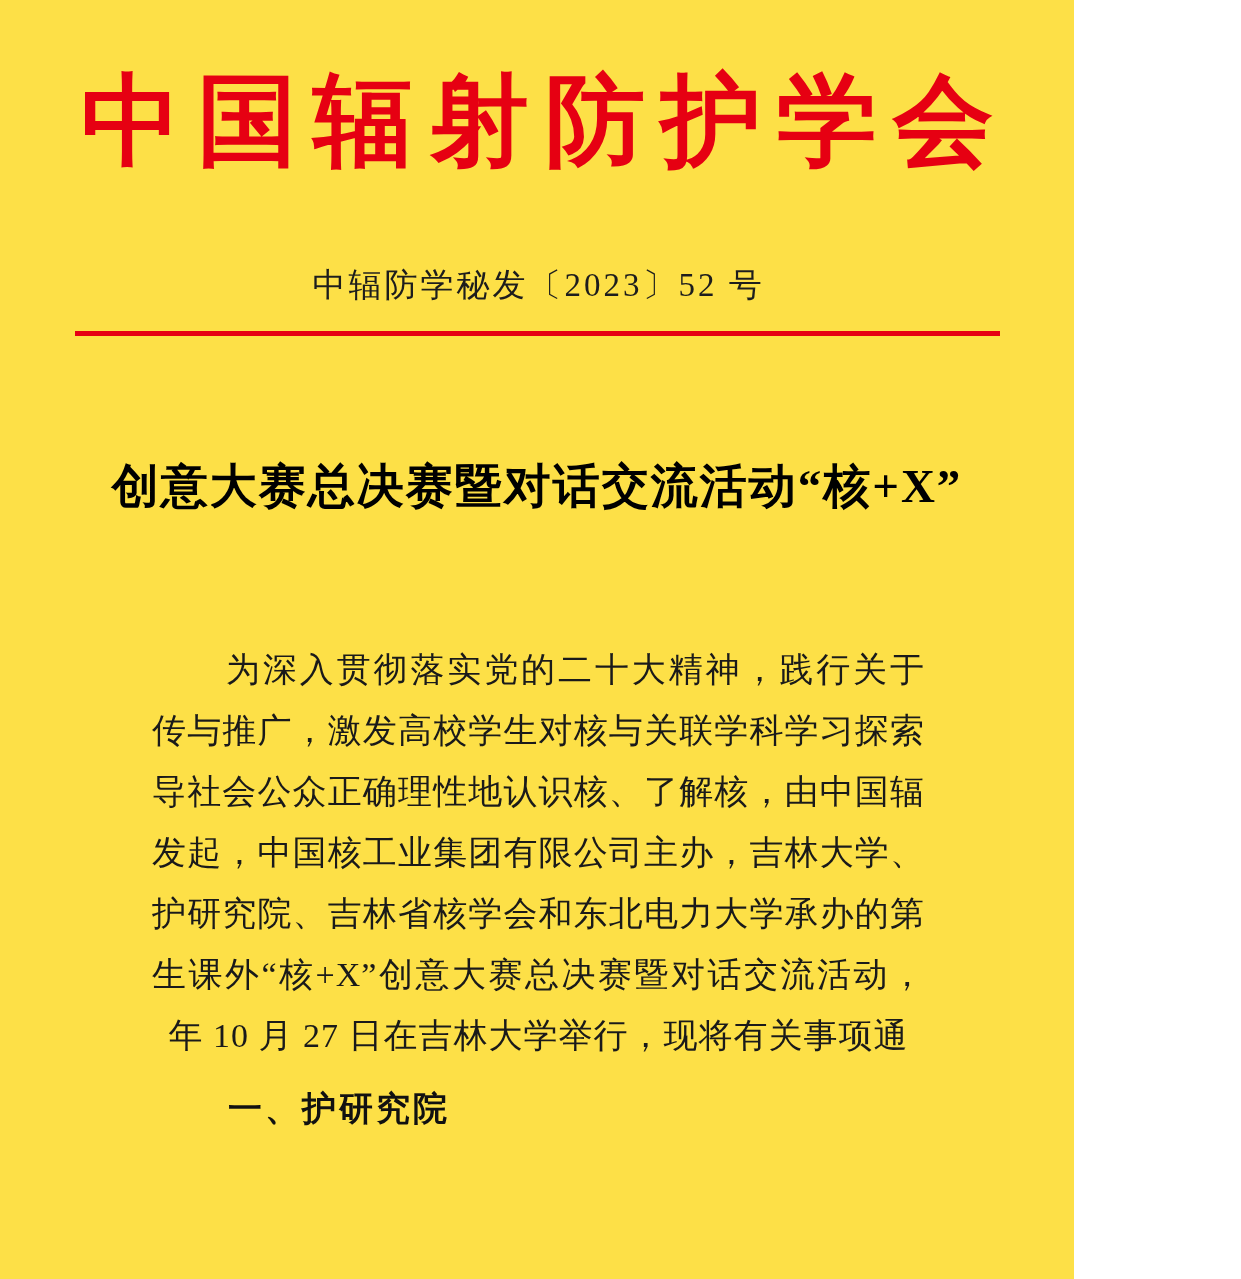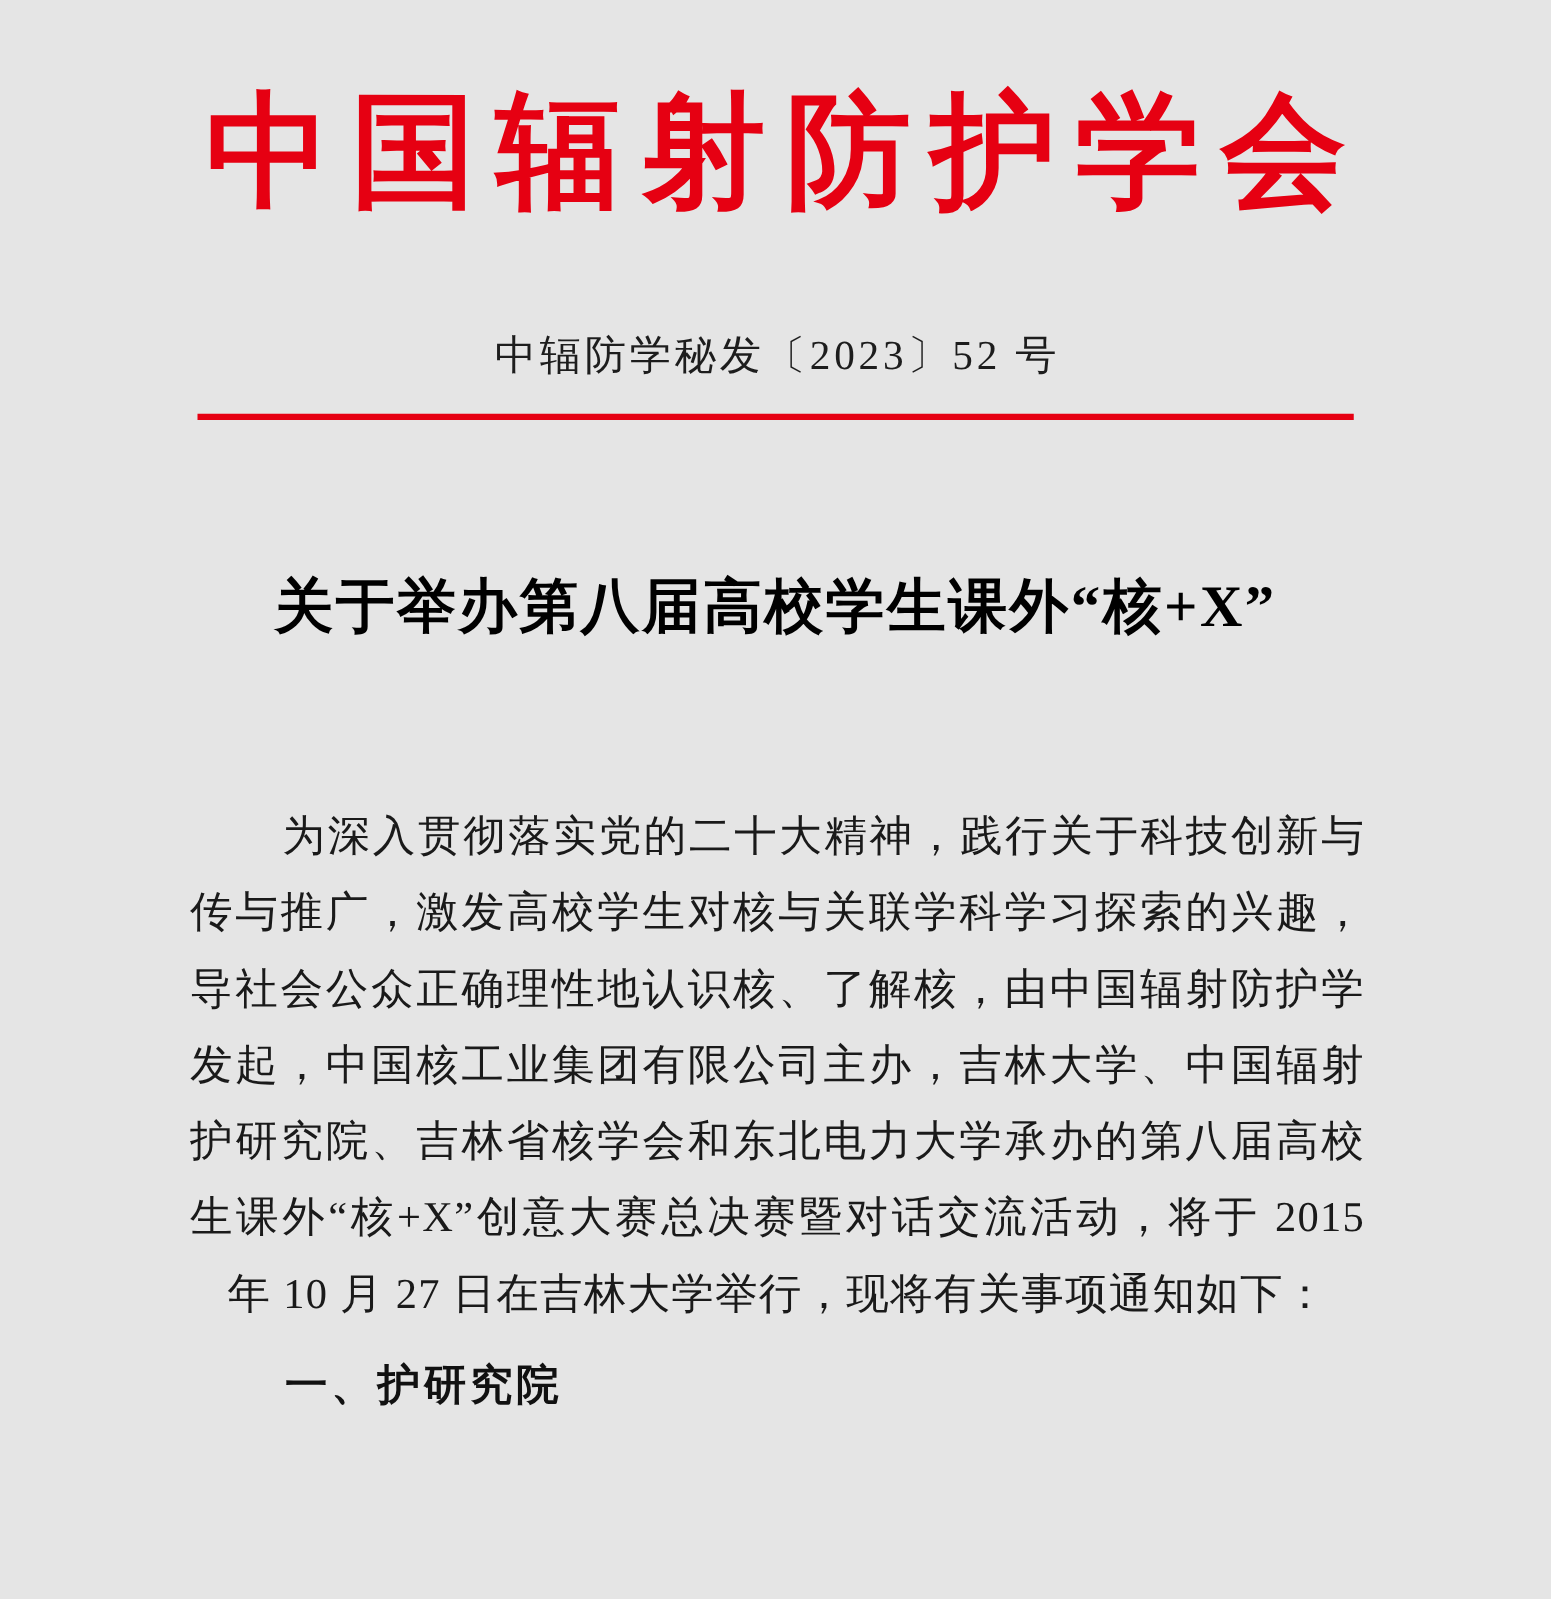--- a/index.html
+++ b/index.html
@@ -2,23 +2,23 @@
 <html><head>
 <meta charset="utf-8">
 <style>
   html, body {
     margin: 0;
     padding: 0;
     background: #ffffff;
   }
   .page {
     position: relative;
-    width: 1241px;
+    width: 1074px;
     height: 1279px;
-    background: #e5e5e5;
+    background: #fde047;
     overflow: hidden;
     font-family: "Liberation Serif", "DejaVu Serif", serif;
   }
   .org-title {
     margin: 0;
     padding-top: 64px;
     text-align: center;
     color: #e60012;
     font-size: 100px;
     line-height: 115px;
@@ -97,21 +97,21 @@
 
 <div class="page">
 
   <h1 class="org-title">中国辐射防护学会</h1>
 
   <div class="doc-number">中辐防学秘发〔2023〕52 号</div>
 
   <div class="red-line"></div>
 
   <h2 class="doc-title">
-    <span class="t-line">关于举办第八届高校学生课外“核+X”</span>
+    <span class="t-line">创意大赛总决赛暨对话交流活动“核+X”</span>
   </h2>
 
   <div class="body-block">
     <div class="spacer"></div>
 
     <p class="b-line just indent">为深入贯彻落实党的二十大精神，践行关于科技创新与科</p>
     <p class="b-line just">传与推广，激发高校学生对核与关联学科学习探索的兴趣，引</p>
     <p class="b-line just">导社会公众正确理性地认识核、了解核，由中国辐射防护学会</p>
     <p class="b-line just">发起，中国核工业集团有限公司主办，吉林大学、中国辐射防</p>
     <p class="b-line just">护研究院、吉林省核学会和东北电力大学承办的第八届高校学</p>

